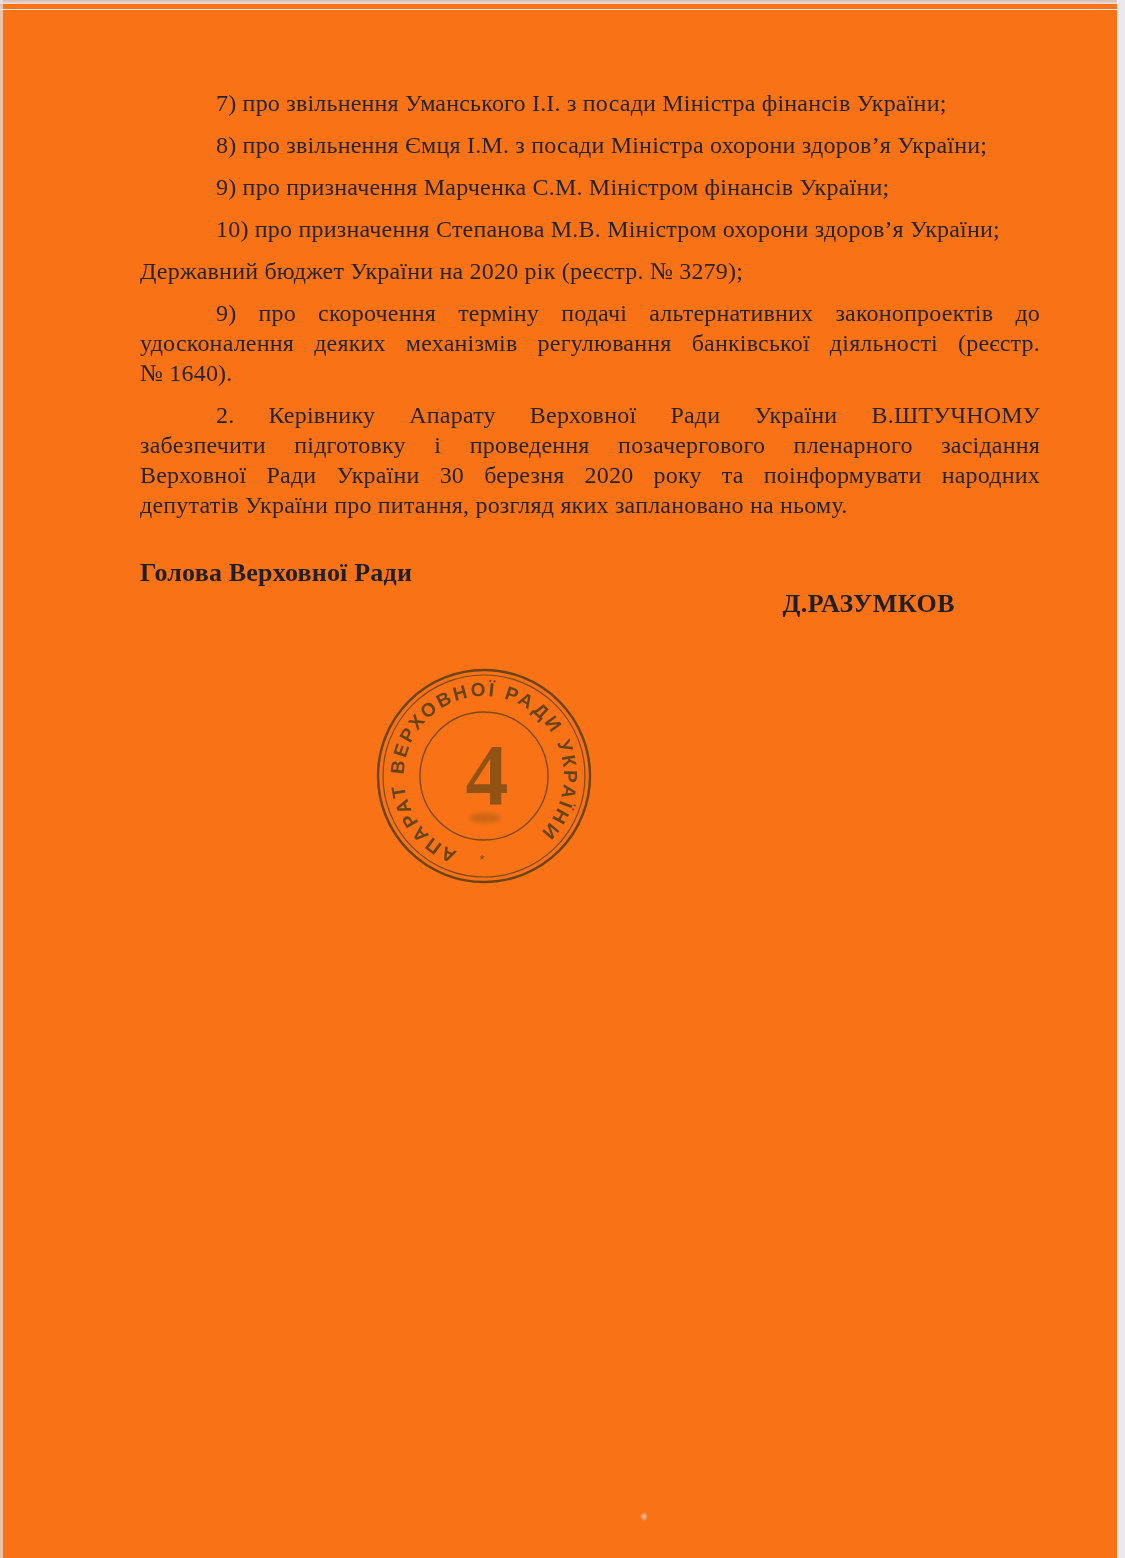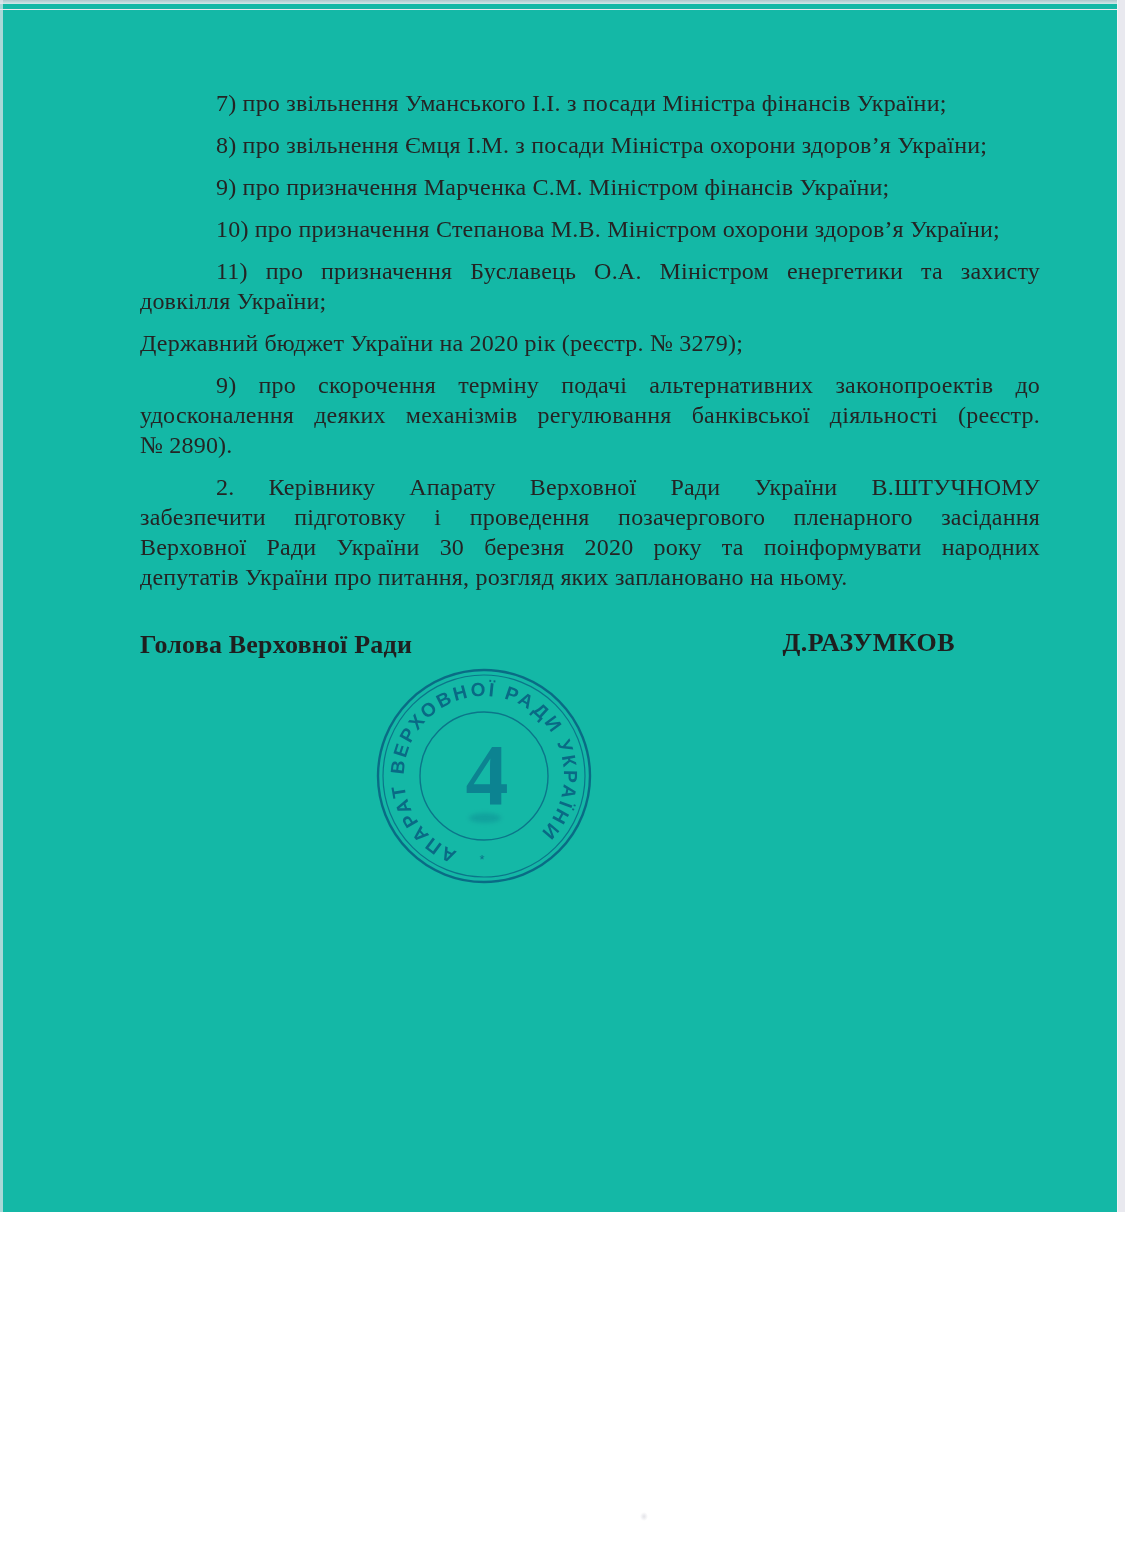--- a/index.html
+++ b/index.html
@@ -4,22 +4,22 @@
 <style>
   * { margin: 0; padding: 0; box-sizing: border-box; }
   html, body {
     width: 1125px; height: 1558px;
     background: #ffffff;
     overflow: hidden;
     font-family: "Liberation Serif", serif;
   }
   .page {
     position: relative;
-    width: 1125px; height: 1212px;
-    background: #14b8a6;
+    width: 1125px; height: 1558px;
+    background: #f97316;
     color: #242424;
     padding-left: 30px;
   }
   
   .edge-top {
     position: absolute; top: 0; left: 0; right: 0; height: 4px;
     background: linear-gradient(#c9c9d2, #f1f1f5);
     opacity: .85;
   }
   .edge-top2 {
@@ -68,21 +68,21 @@
     margin-top: 36px;
     padding-right: 85px;
     justify-content: space-between;
     font-weight: bold;
     font-size: 26px;
     color: #1f1f1f;
     text-align: center;
   }
   .sig-title { line-height: 33px; }
   .sig-title .l2 { padding-left: 25px; }
-  .sig-name { letter-spacing: 0.5px; }
+  .sig-name { margin-top: 33px; letter-spacing: 0.5px; }
   
   .stamp {
     position: absolute;
     left: 374px; top: 666px;
     width: 220px; height: 220px;
     mix-blend-mode: multiply;
     filter: blur(0.4px);
     opacity: 0.95;
   }
   .stamp text { font-family: "Liberation Sans", sans-serif; }
@@ -128,33 +128,29 @@
     </div>
 
     <div class="para">
       <div class="line first">9) про призначення Марченка С.М. Міністром фінансів України;</div>
     </div>
 
     <div class="para">
       <div class="line first">10) про призначення Степанова М.В. Міністром охорони здоров’я України;</div>
     </div>
 
-    <div class="para">
-      <div class="line first just">11) про призначення Буславець О.А. Міністром енергетики та захисту</div>
-      <div class="line">довкілля України;</div>
-    </div>
 
     <div class="para">
       <div class="line">Державний бюджет України на 2020 рік (реєстр. № 3279);</div>
     </div>
 
     <div class="para">
       <div class="line first just">9) про скорочення терміну подачі альтернативних законопроектів до</div>
       <div class="line just">удосконалення деяких механізмів регулювання банківської діяльності (реєстр.</div>
-      <div class="line">№ 2890).</div>
+      <div class="line">№ 1640).</div>
     </div>
 
     <div class="para">
       <div class="line first just">2. Керівнику Апарату Верховної Ради України В.ШТУЧНОМУ</div>
       <div class="line just">забезпечити підготовку і проведення позачергового пленарного засідання</div>
       <div class="line just">Верховної Ради України 30 березня 2020 року та поінформувати народних</div>
       <div class="line">депутатів України про питання, розгляд яких заплановано на ньому.</div>
     </div>
 
     <div class="sig-row">

